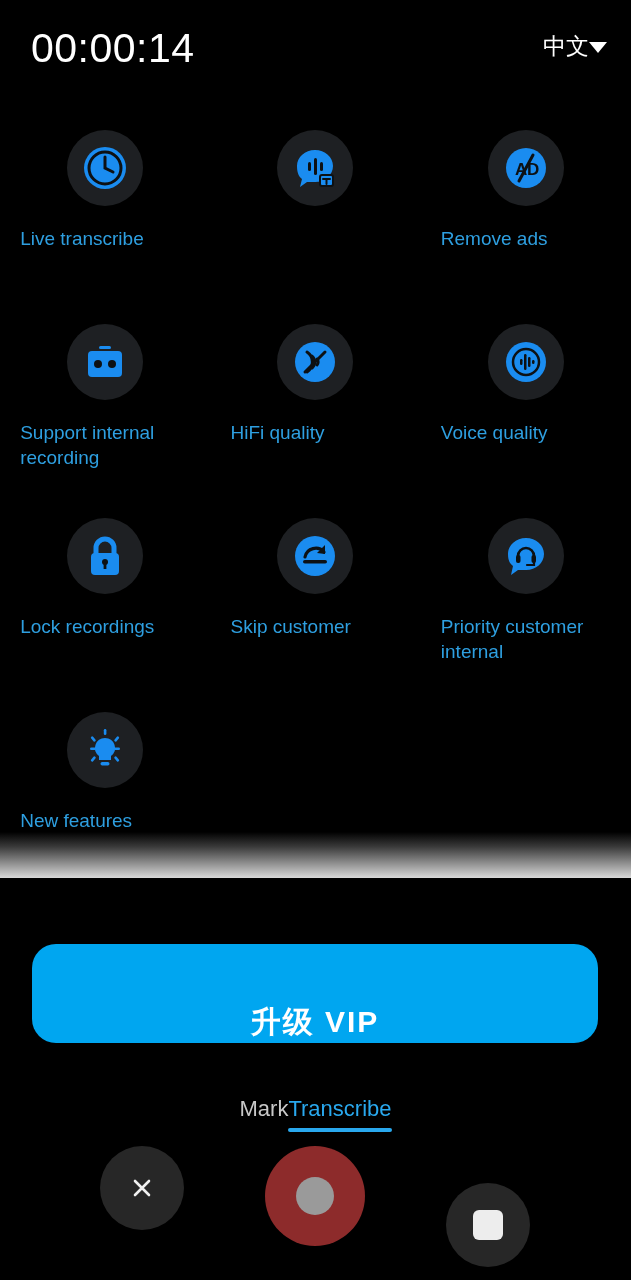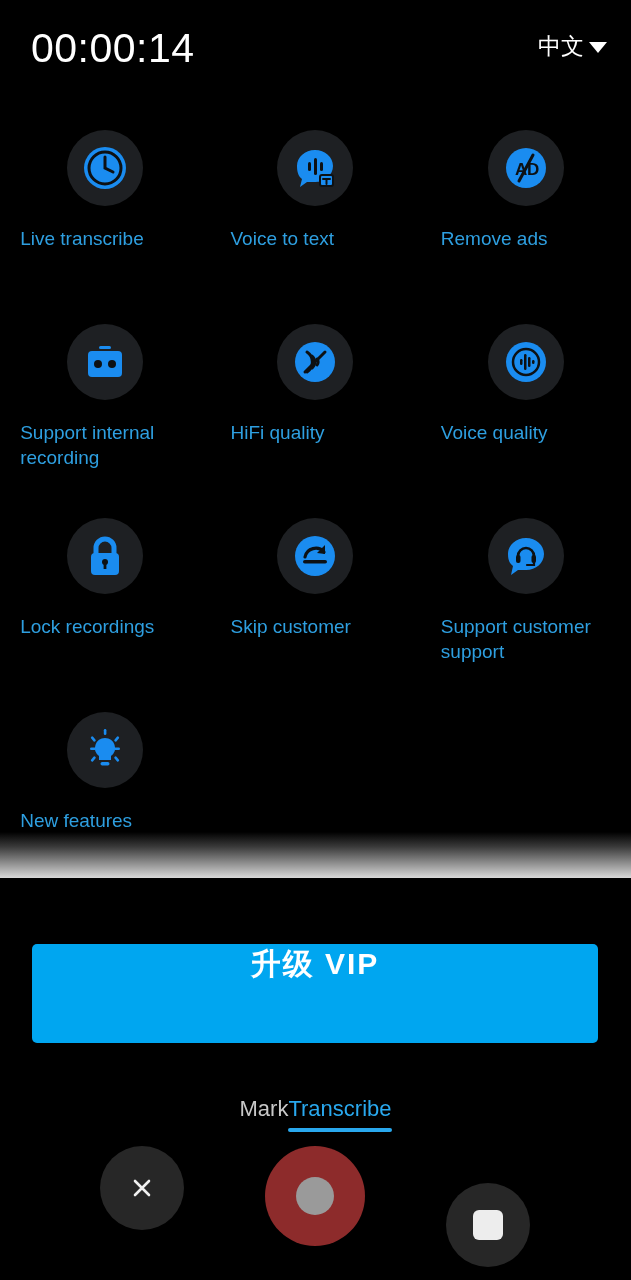--- a/index.html
+++ b/index.html
@@ -28,21 +28,20 @@
     color: #ffffff;
     letter-spacing: 0.5px;
     font-weight: 400;
     line-height: 48px;
   }
   .lang-select {
     position: absolute;
     right: 24px; top: 32px;
     display: flex;
     align-items: center;
-    gap: 5px;
     justify-content: flex-end;
   }
   .lang-label {
     font-size: 23px;
     color: #ffffff;
     line-height: 28px;
   }
   .caret-down {
     width: 0; height: 0;
     border-left: 9px solid transparent;
@@ -93,24 +92,24 @@
     width: 631px; height: 46px;
     background: linear-gradient(to bottom, #000000 0%, #3a3a3a 32%, #8f8f8f 68%, #d8d8d8 100%);
   }
 
   
   .vip-btn {
     position: absolute;
     left: 32px; top: 944px;
     width: 566px; height: 99px;
     background: #00a6f0;
-    border-radius: 5px;
+    border-radius: 24px;
     border: none;
     display: flex;
-    align-items: flex-start;
+    align-items: flex-end;
     justify-content: center;
     cursor: pointer;
   }
   .vip-btn .vip-text {
     font-size: 30px;
     color: #ffffff;
     letter-spacing: 2px;
     font-weight: 600;
   }
 
@@ -223,21 +222,20 @@
       <div class="bubble">
         <svg width="46" height="46" viewBox="0 0 46 46">
           <path d="M23 5 C33 5 41 12 41 21 C41 30 33 37 23 37 L15 37 L8 42 L10 34 C6 31 5 26 5 21 C5 12 13 5 23 5 Z" fill="#1a8cf0"></path>
           <rect x="16" y="17" width="3" height="9" rx="1.5" fill="#0d1114"></rect>
           <rect x="22" y="13" width="3" height="17" rx="1.5" fill="#0d1114"></rect>
           <rect x="28" y="17" width="3" height="9" rx="1.5" fill="#0d1114"></rect>
           <rect x="28" y="30" width="13" height="11" rx="2" fill="#1a8cf0" stroke="#0d1114" stroke-width="2"></rect>
           <path d="M31 34 L38 34 M34.5 34 L34.5 39" stroke="#0d1114" stroke-width="2" stroke-linecap="round"></path>
         </svg>
       </div>
-      <div class="label">Voice to text</div>
     </div>
 
     <div class="feature">
       <div class="bubble">
         <svg width="46" height="46" viewBox="0 0 46 46">
           <circle cx="23" cy="23" r="20" fill="#1a8cf0"></circle>
           <text x="12" y="30" font-family="Liberation Sans, sans-serif" font-size="17" font-weight="bold" fill="#0d1114">A</text>
           <text x="24" y="30" font-family="Liberation Sans, sans-serif" font-size="17" font-weight="bold" fill="#0d1114">D</text>
           <path d="M30 10 L16 36" stroke="#0d1114" stroke-width="3" stroke-linecap="round"></path>
         </svg>
@@ -311,21 +309,21 @@
     <div class="feature">
       <div class="bubble">
         <svg width="46" height="46" viewBox="0 0 46 46">
           <path d="M23 5 C33 5 41 12 41 21 C41 30 33 37 23 37 L15 37 L8 42 L10 33 C6 30 5 26 5 21 C5 12 13 5 23 5 Z" fill="#1a8cf0"></path>
           <path d="M15 23 A8 8 0 0 1 31 23" fill="none" stroke="#0d1114" stroke-width="2.6"></path>
           <rect x="13" y="22" width="4.5" height="8" rx="2" fill="#0d1114"></rect>
           <rect x="28.5" y="22" width="4.5" height="8" rx="2" fill="#0d1114"></rect>
           <path d="M31 29 L31 32 L24 32" fill="none" stroke="#0d1114" stroke-width="2.2" stroke-linecap="round"></path>
         </svg>
       </div>
-      <div class="label">Support customer support</div>
+      <div class="label">Priority customer internal</div>
     </div>
 
     <div class="feature">
       <div class="bubble">
         <svg width="46" height="46" viewBox="0 0 46 46">
           <path d="M23 11 A10 10 0 0 1 29 29 L29 33 L17 33 L17 29 A10 10 0 0 1 23 11 Z" fill="#1a8cf0"></path>
           <rect x="18.5" y="35" width="9" height="3.4" rx="1.7" fill="#1a8cf0"></rect>
           <rect x="21.8" y="2" width="2.6" height="6" rx="1.3" fill="#1a8cf0"></rect>
           <rect x="8" y="20.5" width="6" height="2.6" rx="1.3" fill="#1a8cf0"></rect>
           <rect x="32" y="20.5" width="6" height="2.6" rx="1.3" fill="#1a8cf0"></rect>

